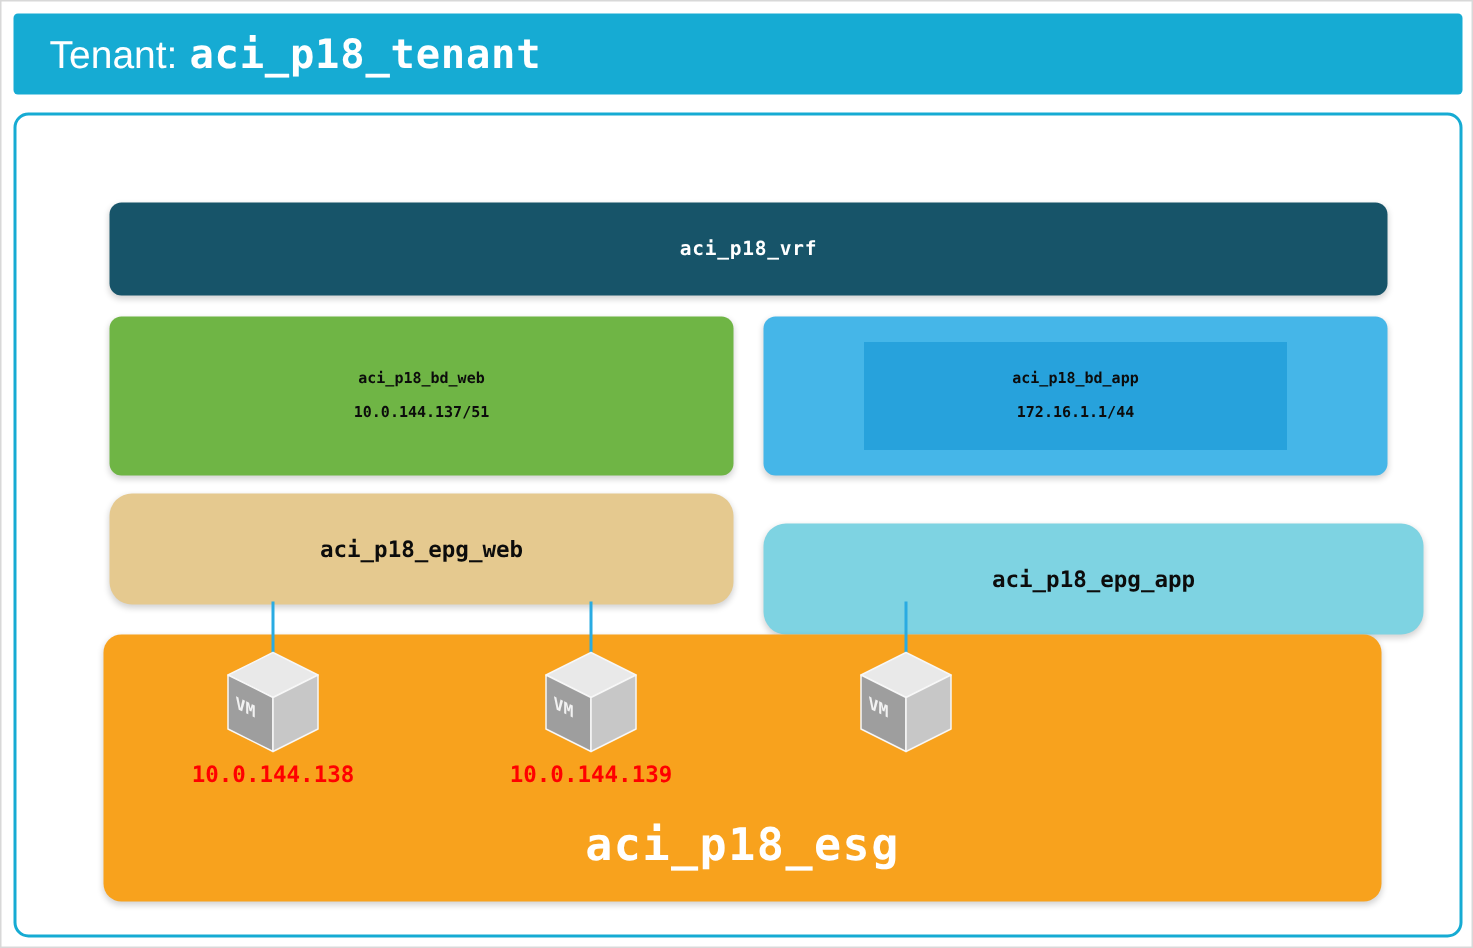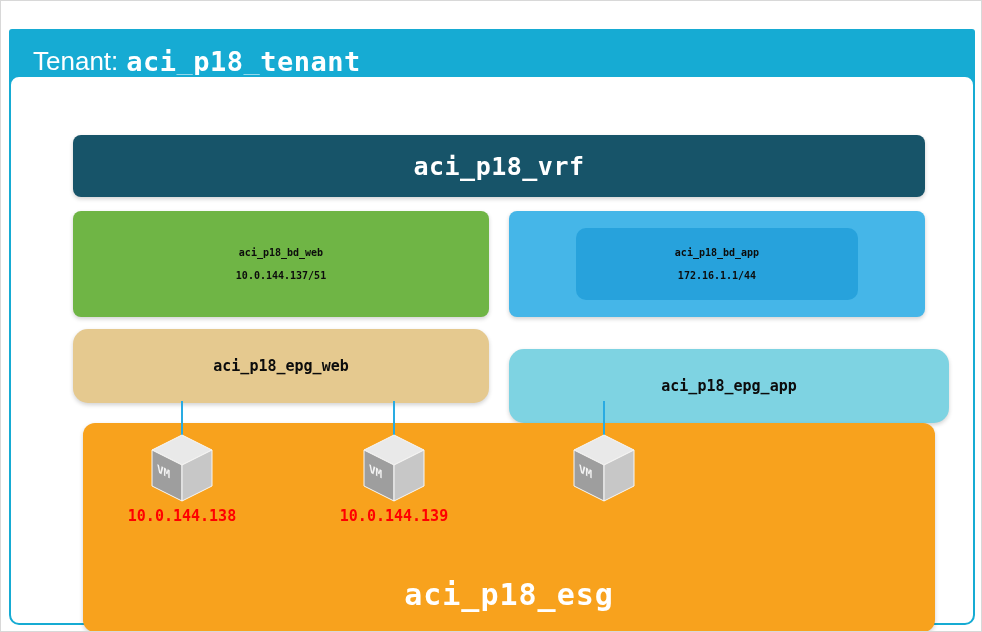--- a/index.html
+++ b/index.html
@@ -13,28 +13,27 @@
     background: #ffffff;
     border: 1px solid #d8d8d8;
     overflow: hidden;
   }
 
   .mono { font-family: "DejaVu Sans Mono", monospace; font-weight: bold; }
 
   .tenant-header {
     position: absolute;
     left: 8px; top: 8px;
-    width: 966px; height: 64px;
+    width: 966px; height: 54px;
     background: var(--accent, #16abd3);
     border-radius: 3px;
     display: flex;
     align-items: center;
     padding-left: 24px;
     color: #ffffff;
-    margin-top: 20px;
   }
   .t-label { font-size: 26px; font-weight: 400; }
   .t-name  { font-family: "DejaVu Sans Mono", monospace; font-weight: bold;
              font-size: 27px; margin-left: 8px; letter-spacing: .5px; }
 
   .tenant-body {
     position: absolute;
     left: 8px; top: 74px;
     width: 966px; height: 550px;
     border: 2px solid var(--accent, #16abd3);
@@ -45,51 +44,51 @@
   .box {
     position: absolute;
     border-radius: 8px;
     box-shadow: 0 2px 4px rgba(0,0,0,0.18);
   }
 
   .vrf {
     left: 62px; top: 58px; width: 852px; height: 62px;
     background: var(--vrf_bg, #175469);
     display: flex; align-items: center; justify-content: center;
-    color: #ffffff; font-size: 25px; letter-spacing: .5px;
+    color: #ffffff; font-size: 13px; letter-spacing: .5px;
   }
 
   .bd-web {
     left: 62px; top: 134px; width: 416px; height: 106px;
     background: var(--bd_web_bg, #6fb545);
     display: flex; flex-direction: column; align-items: center; justify-content: center;
   }
   .bd-app {
     left: 498px; top: 134px; width: 416px; height: 106px;
     background: var(--bd_app_bg, #45b6e8);
     display: flex; align-items: center; justify-content: center;
   }
   .bd-app-inner {
     width: 282px; height: 72px;
     background: var(--bd_app_inner_bg, #27a2dc);
-    border-radius: 10px;
+    border-radius: 0;
     display: flex; flex-direction: column; align-items: center; justify-content: center;
   }
   .bd-line { font-size: 10px; color: #0c0c0c; line-height: 23px; }
 
   .epg {
     height: 74px; top: 252px;
     display: flex; align-items: center; justify-content: center;
     font-size: 15px; color: #0c0c0c; border-radius: 15px;
   }
   .epg-web { left: 62px; width: 416px; background: var(--epg_web_bg, #e5c98f); }
   .epg-app { left: 498px; width: 440px; background: var(--epg_app_bg, #7ed3e2); margin-top: 20px; }
 
   .esg {
-    left: 72px; top: 346px; width: 852px; height: 209px;
+    left: 58px; top: 346px; width: 852px; height: 178px;
     background: var(--esg_bg, #f8a21d);
     border-radius: 12px;
   }
   .esg-label {
     position: absolute; left: 0; right: 0; bottom: 20px;
     text-align: center; color: #ffffff; font-size: 30px; letter-spacing: 1px;
   }
 
   .connector {
     position: absolute;

